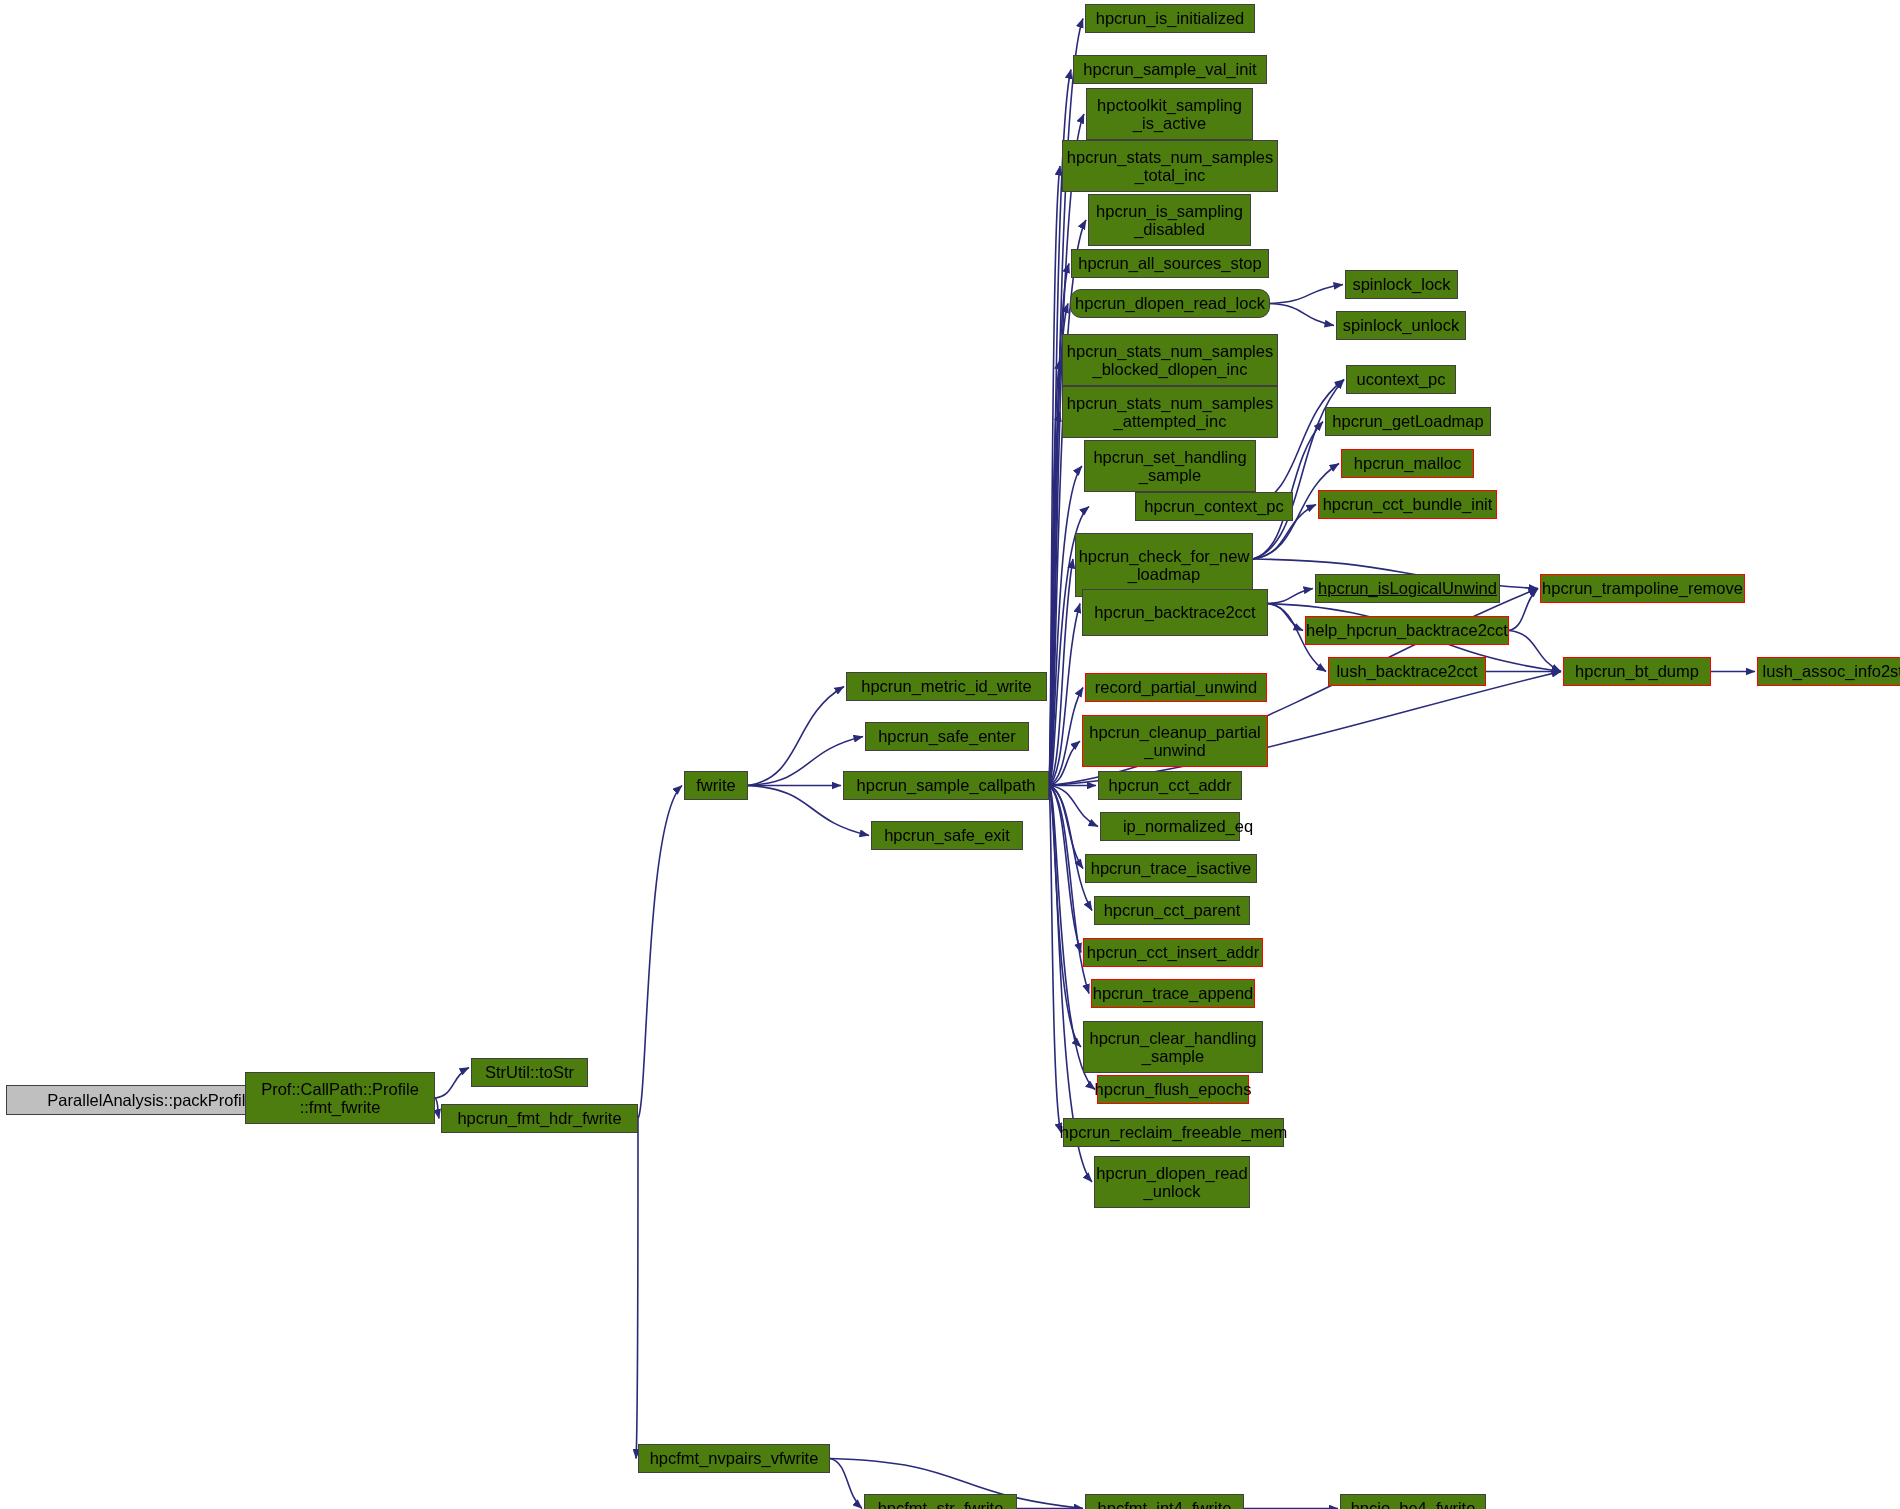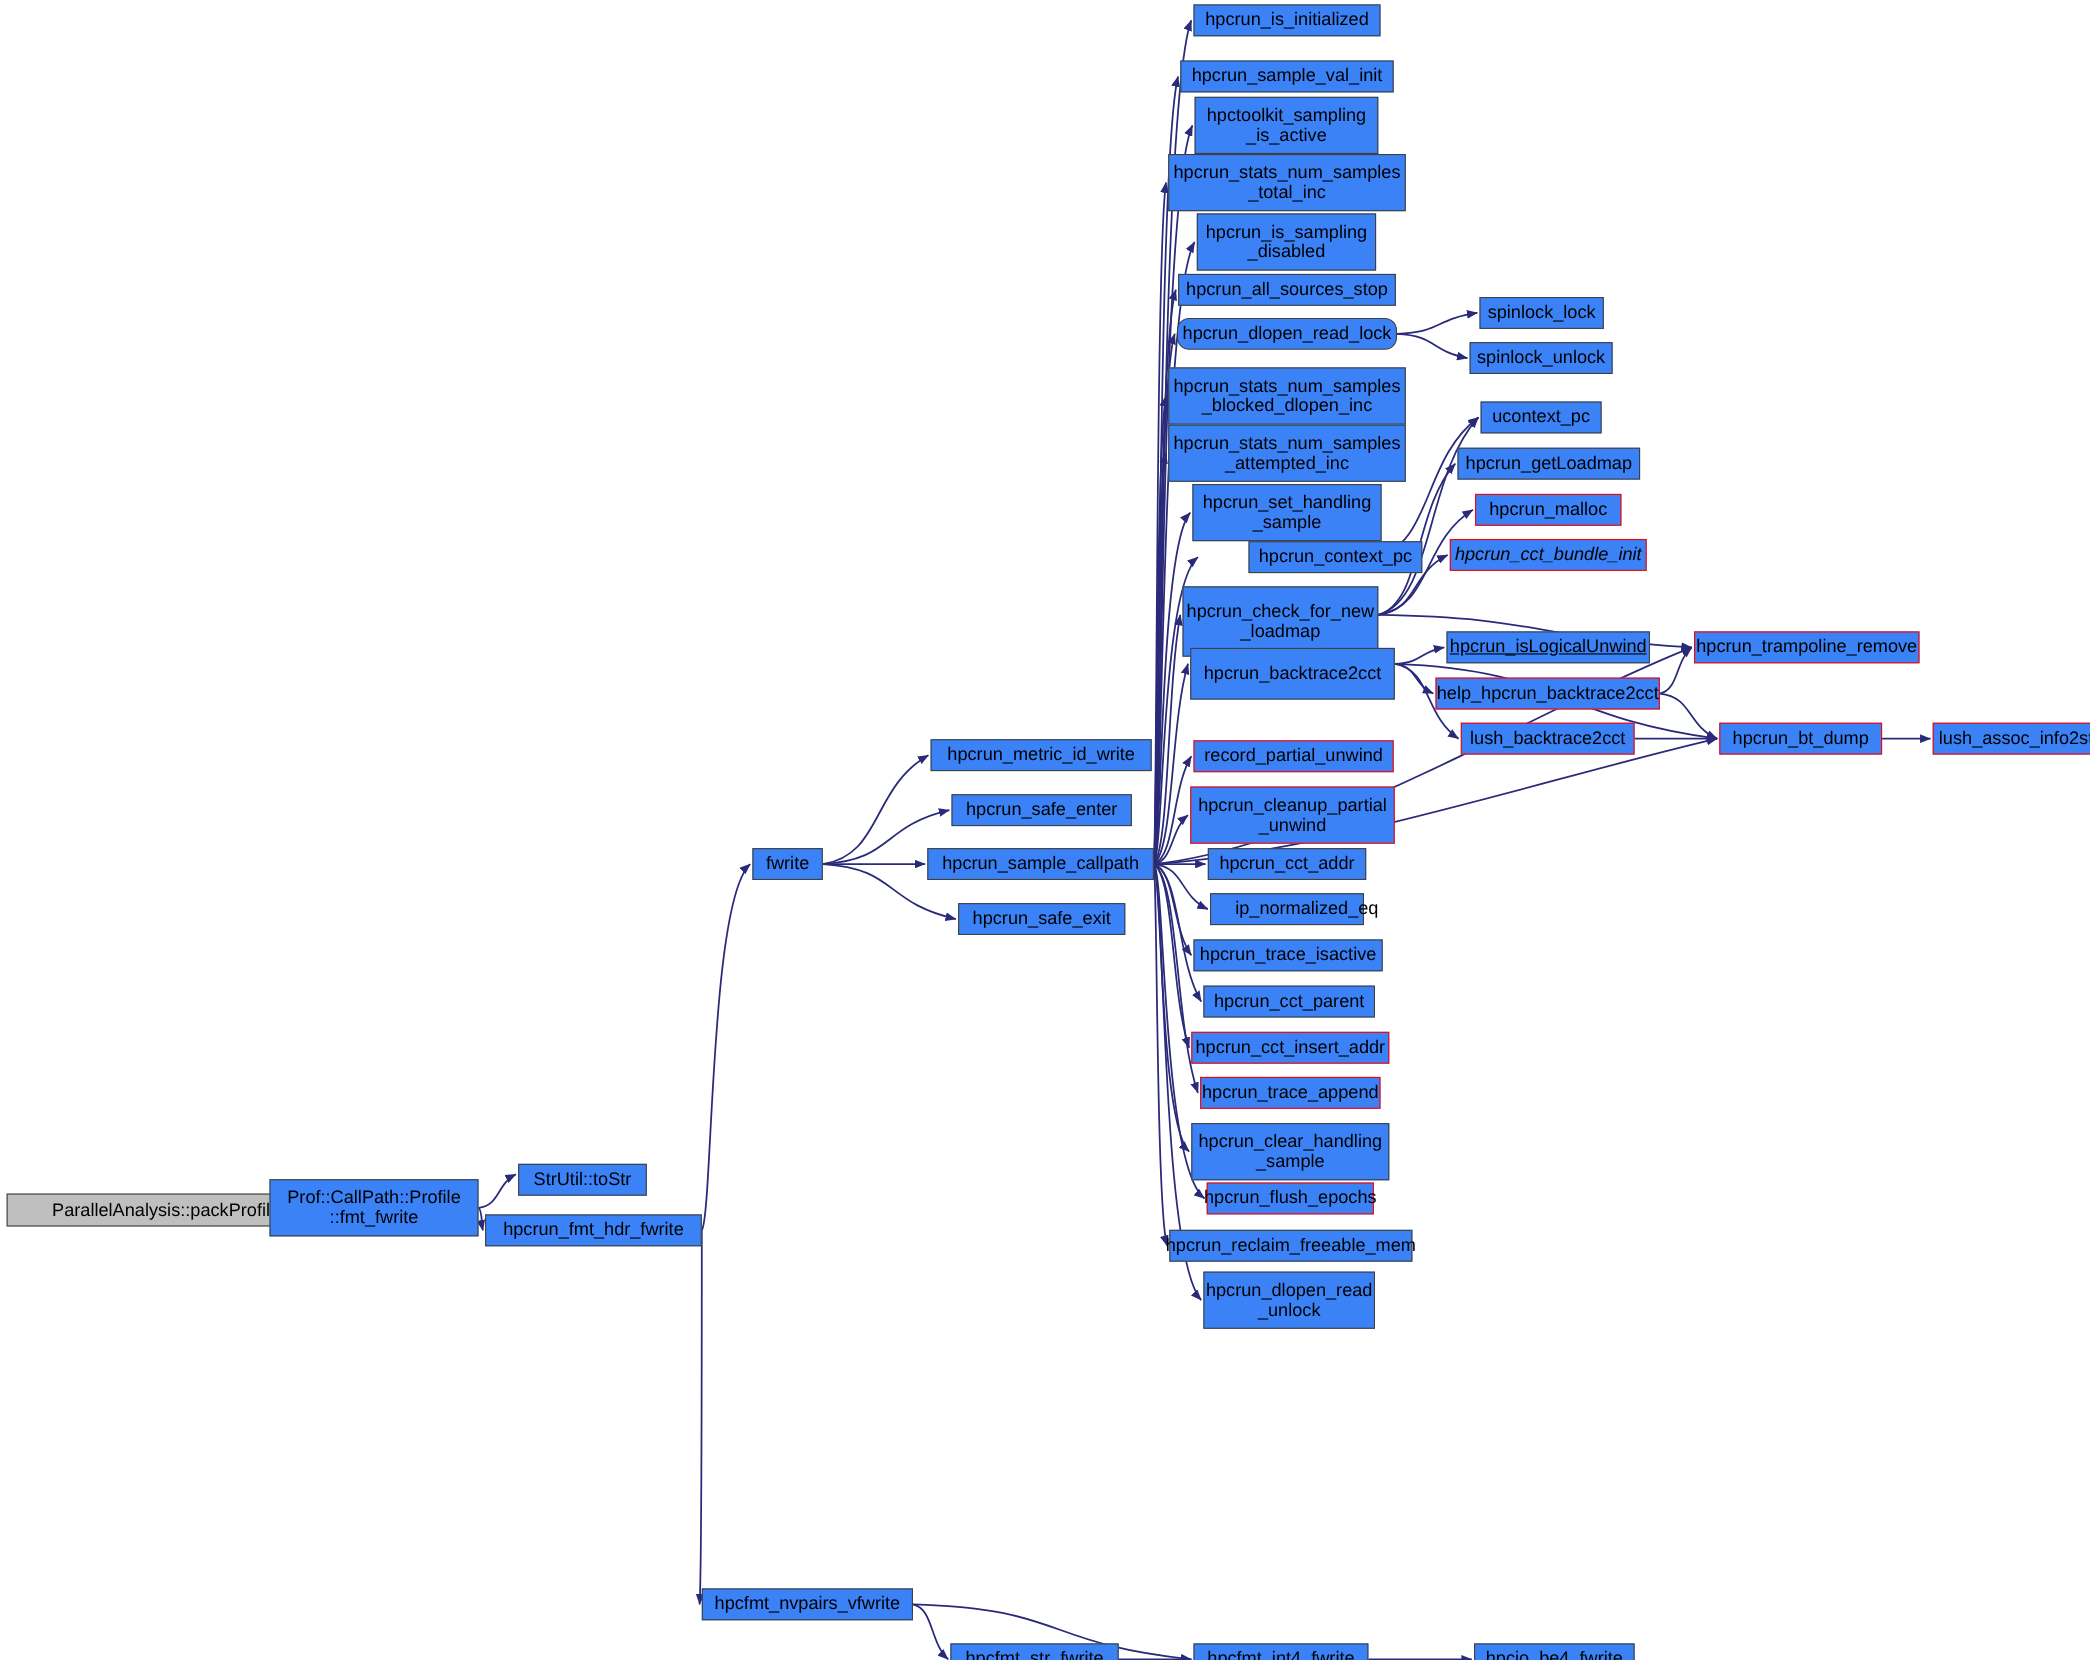--- a/index.html
+++ b/index.html
@@ -3,21 +3,21 @@
 <meta charset="utf-8">
 <style>
   html,body{margin:0;padding:0;background:#ffffff;}
   body{font-family:"Liberation Sans", sans-serif;}
   #canvas{position:relative;width:1900px;height:1509px;background:#ffffff;overflow:hidden;}
   #edges{position:absolute;left:0;top:0;width:1900px;height:1509px;}
   .node{
     position:absolute;
     box-sizing:border-box;
     border:1px solid #404040;
-    background:#3b82f6;
+    background:#4d7c0f;
     color:#000000;
     font-size:16.5px;
     line-height:1.12;
     display:flex;
     align-items:center;
     justify-content:center;
     text-align:center;
     white-space:pre-line;
     letter-spacing:0px;
   }
@@ -137,21 +137,21 @@
 _sample</div>
       <div class="node red" style="left: 1097px; top: 1075px; width: 152px; height: 29px;">hpcrun_flush_epochs</div>
       <div class="node" style="left: 1063px; top: 1118px; width: 221px; height: 29px;">hpcrun_reclaim_freeable_mem</div>
       <div class="node" style="left: 1094px; top: 1156px; width: 156px; height: 52px;">hpcrun_dlopen_read
 _unlock</div>
       <div class="node" style="left: 1345px; top: 270px; width: 113px; height: 29px;">spinlock_lock</div>
       <div class="node" style="left: 1336px; top: 311px; width: 130px; height: 29px;">spinlock_unlock</div>
       <div class="node" style="left: 1346px; top: 365px; width: 110px; height: 29px;">ucontext_pc</div>
       <div class="node" style="left: 1325px; top: 407px; width: 166px; height: 29px;">hpcrun_getLoadmap</div>
       <div class="node red" style="left: 1341px; top: 449px; width: 133px; height: 29px;">hpcrun_malloc</div>
-      <div class="node red" style="left: 1318px; top: 490px; width: 179px; height: 29px; font-style: italic;">hpcrun_cct_bundle_init</div>
+      <div class="node red" style="left: 1318px; top: 490px; width: 179px; height: 29px;">hpcrun_cct_bundle_init</div>
       <div class="node" style="left: 1315px; top: 574px; width: 185px; height: 29px; text-decoration: underline;">hpcrun_isLogicalUnwind</div>
       <div class="node red" style="left: 1305px; top: 616px; width: 204px; height: 29px;">help_hpcrun_backtrace2cct</div>
       <div class="node red" style="left: 1328px; top: 657px; width: 158px; height: 29px;">lush_backtrace2cct</div>
       <div class="node red" style="left: 1540px; top: 574px; width: 205px; height: 29px;">hpcrun_trampoline_remove</div>
       <div class="node red" style="left: 1563px; top: 657px; width: 148px; height: 29px;">hpcrun_bt_dump</div>
       <div class="node red" style="left: 1757px; top: 657px; width: 157px; height: 29px;">lush_assoc_info2str</div>
       <div class="node" style="left: 638px; top: 1444px; width: 192px; height: 29px; text-align: center;">hpcfmt_nvpairs_vfwrite</div>
       <div class="node" style="left: 864px; top: 1494px; width: 153px; height: 29px;">hpcfmt_str_fwrite</div>
       <div class="node" style="left: 1085px; top: 1494px; width: 159px; height: 29px;">hpcfmt_int4_fwrite</div>
       <div class="node" style="left: 1340px; top: 1494px; width: 146px; height: 29px;">hpcio_be4_fwrite</div>

